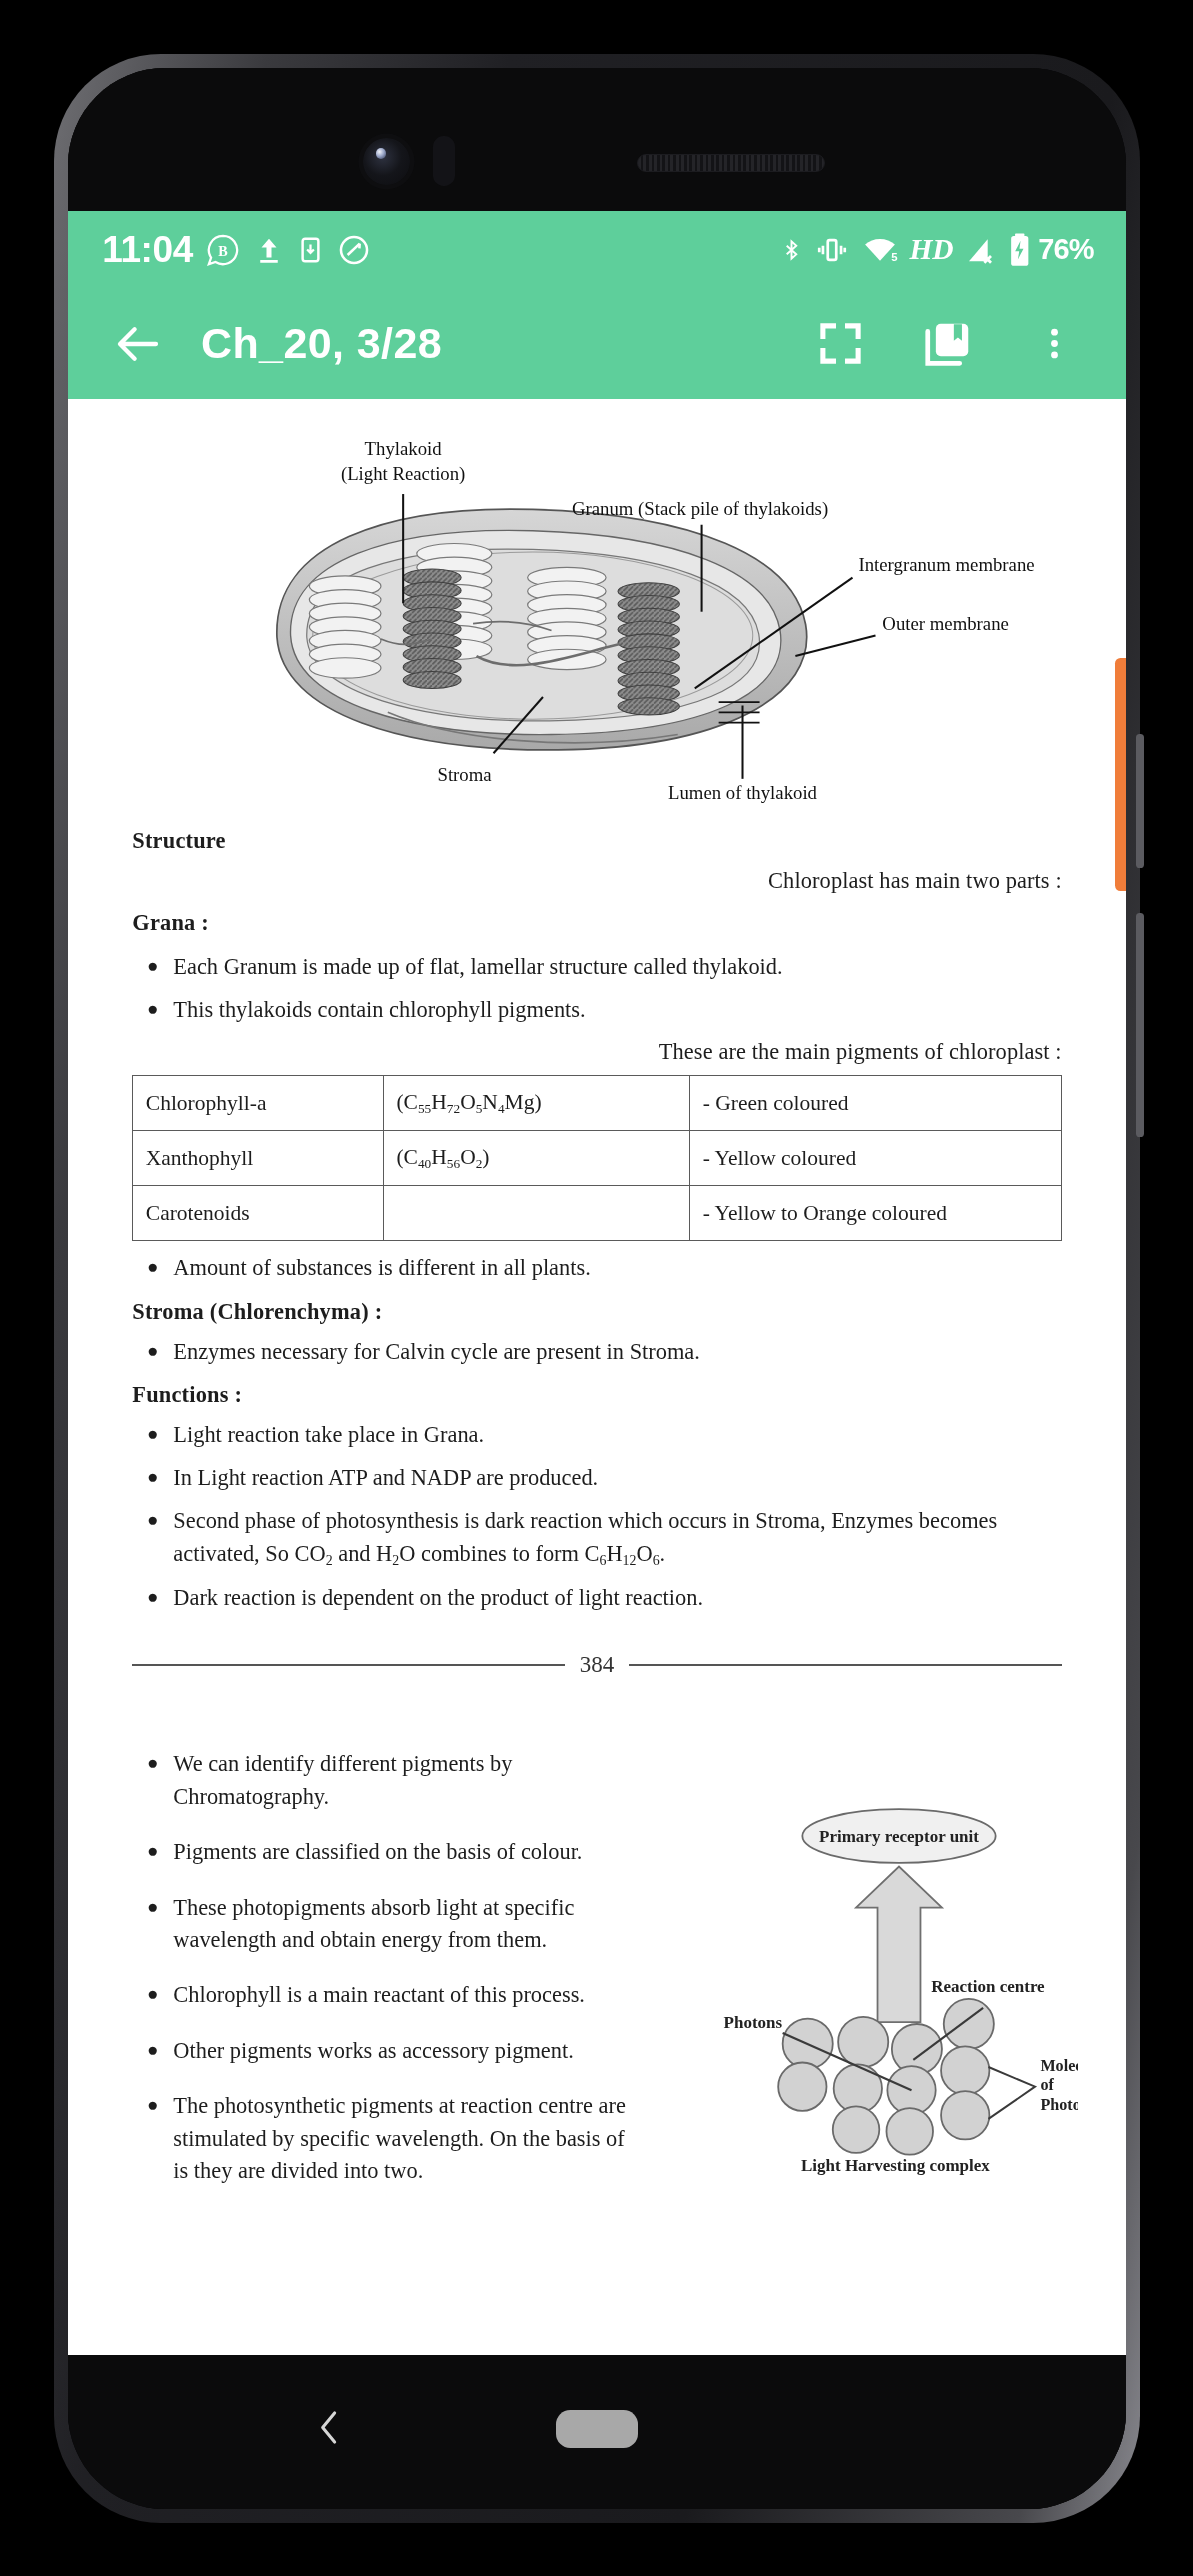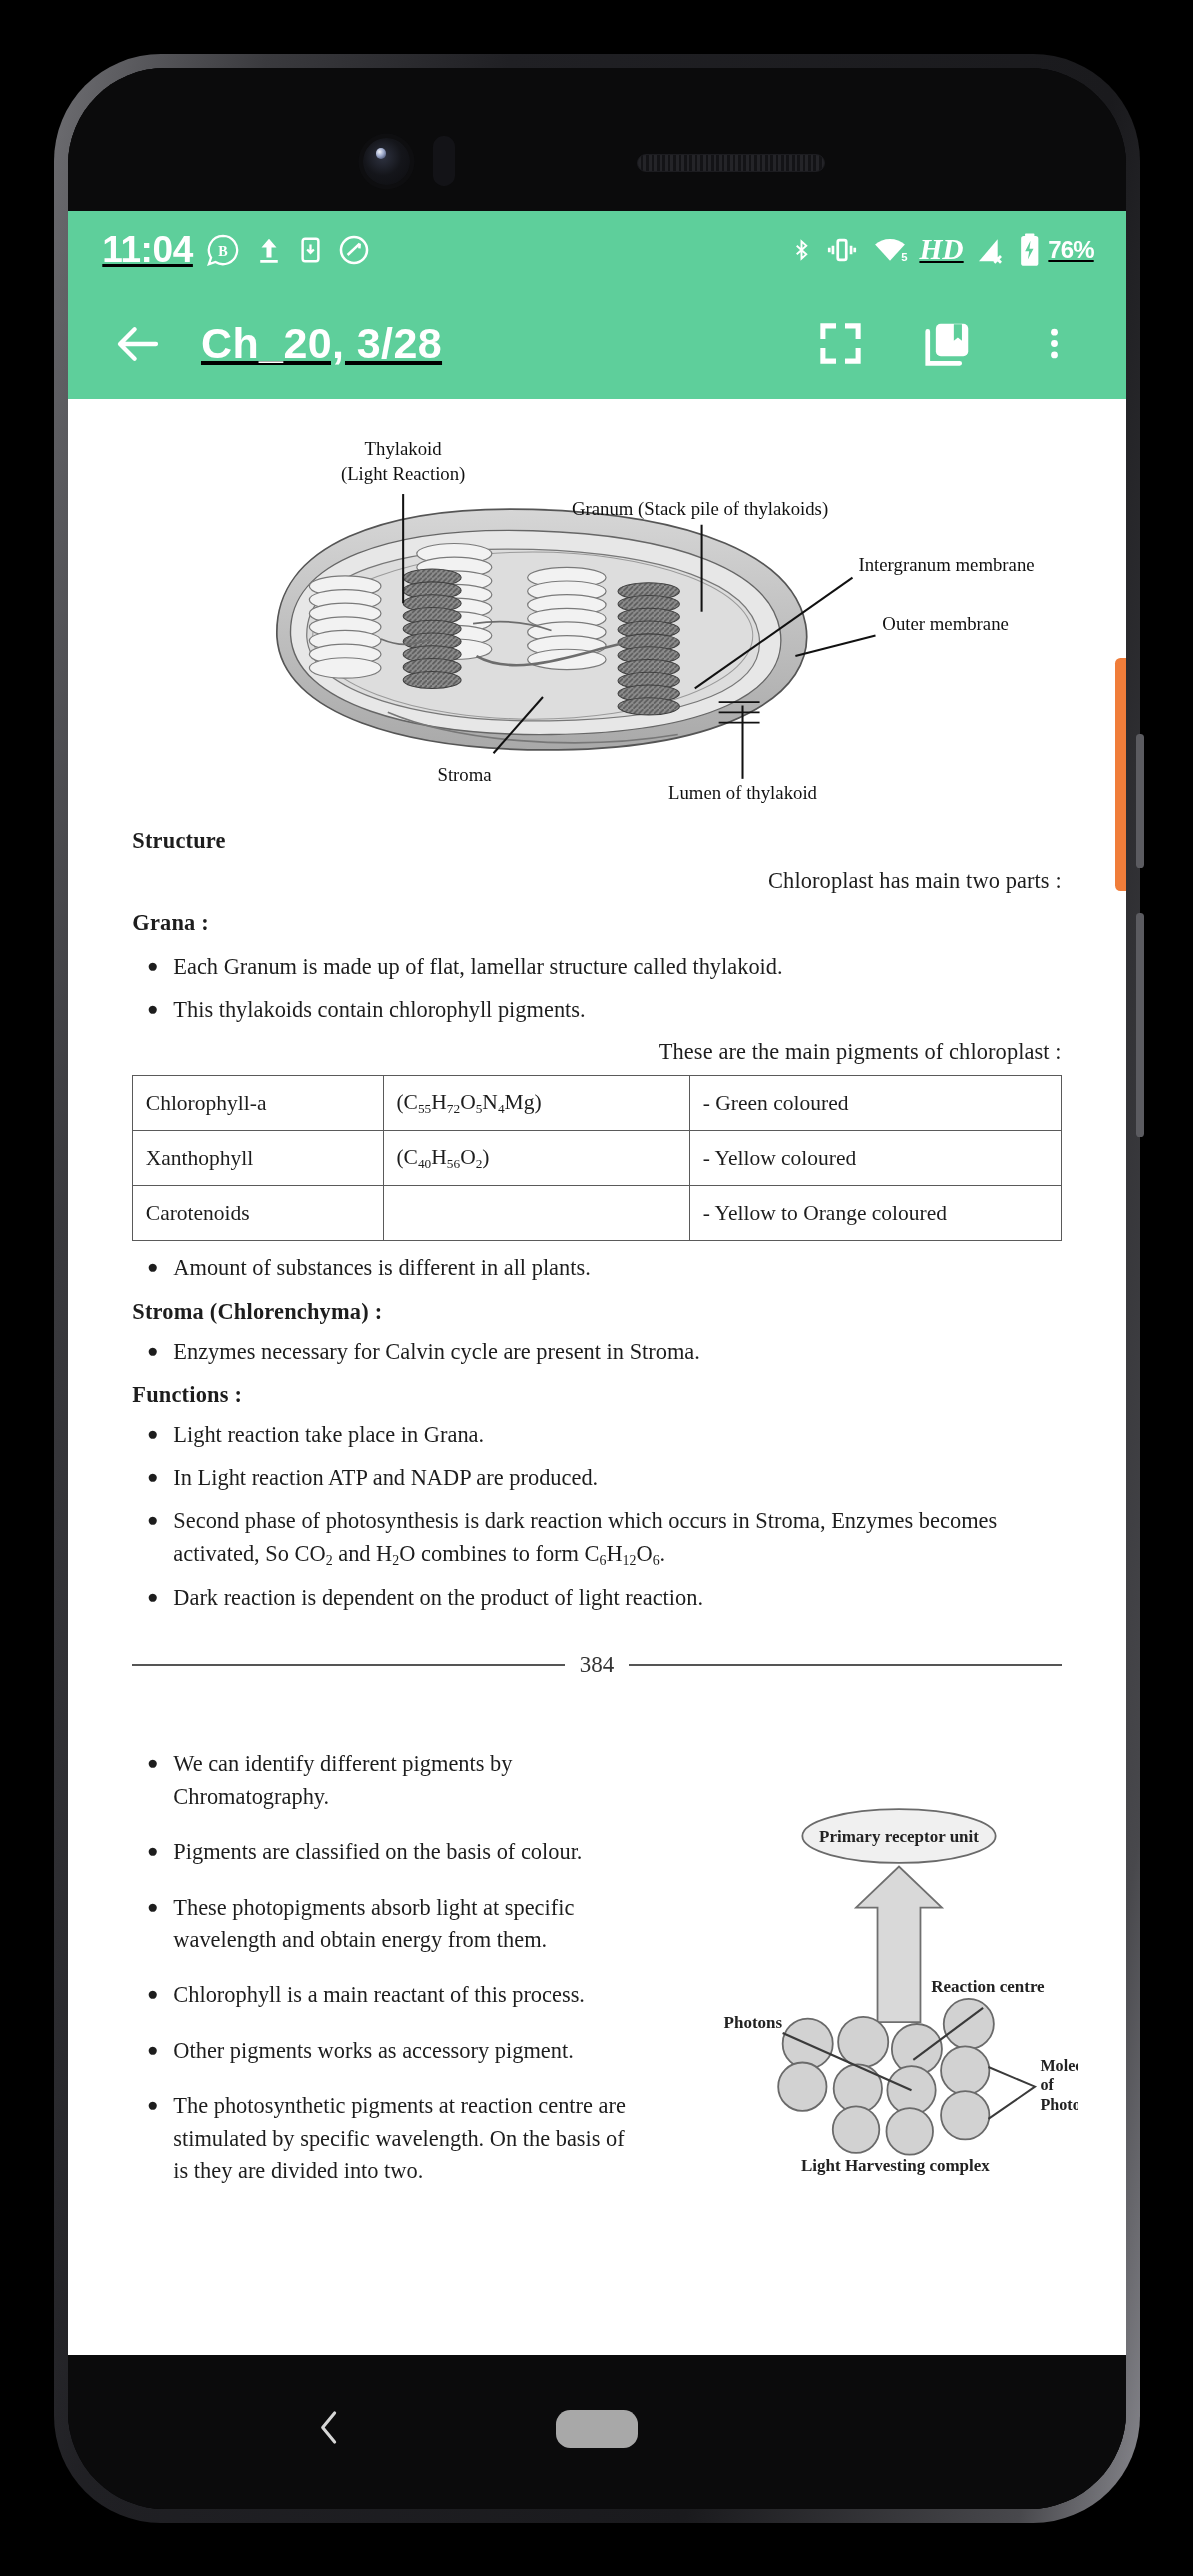--- a/index.html
+++ b/index.html
@@ -57,36 +57,35 @@
     background: repeating-linear-gradient(90deg,#242428 0 2.7px,#131316 2.7px 5.4px);
     border: 0.9px solid #1c1c20;
   }
 
   
   #app {
     position: absolute;
     left: 0; top: 143px; right: 0; bottom: 154px;
     background: #a3a3a3;
     overflow: hidden;
-    text-decoration: underline;
   }
 
   
   #status-bar {
     height: 77px; width: 100%;
     background: #5ecf9b;
     display: flex; align-items: center;
     padding: 0 32px 0 34px;
     color: #ffffff;
   }
   #status-left { display:flex; align-items:center; gap: 13.4px; }
   #status-clock { font-size: 37px; font-weight: 600; letter-spacing: -0.4px; }
   #status-right { margin-left:auto; display:flex; align-items:center; gap: 11.6px; }
   .sb-ico { display:block; }
-  #status-battery-text { font-size: 24px; font-weight: 700; letter-spacing:-0.9px; margin-left:-3.6px; }
+  #status-battery-text { font-size: 29px; font-weight: 700; letter-spacing:-0.9px; margin-left:-3.6px; }
   #status-hd { font-size: 29.5px; font-weight: 700; font-style: italic; font-family:"Liberation Serif", serif; }
 
   
   #toolbar {
     height: 111px; width: 100%;
     background: #5ecf9b;
     display: flex; align-items: center;
     padding: 0 27px 0 27px;
   }
   #back-button { width: 86px; height: 86px; display:flex; align-items:center; justify-content:center; }

